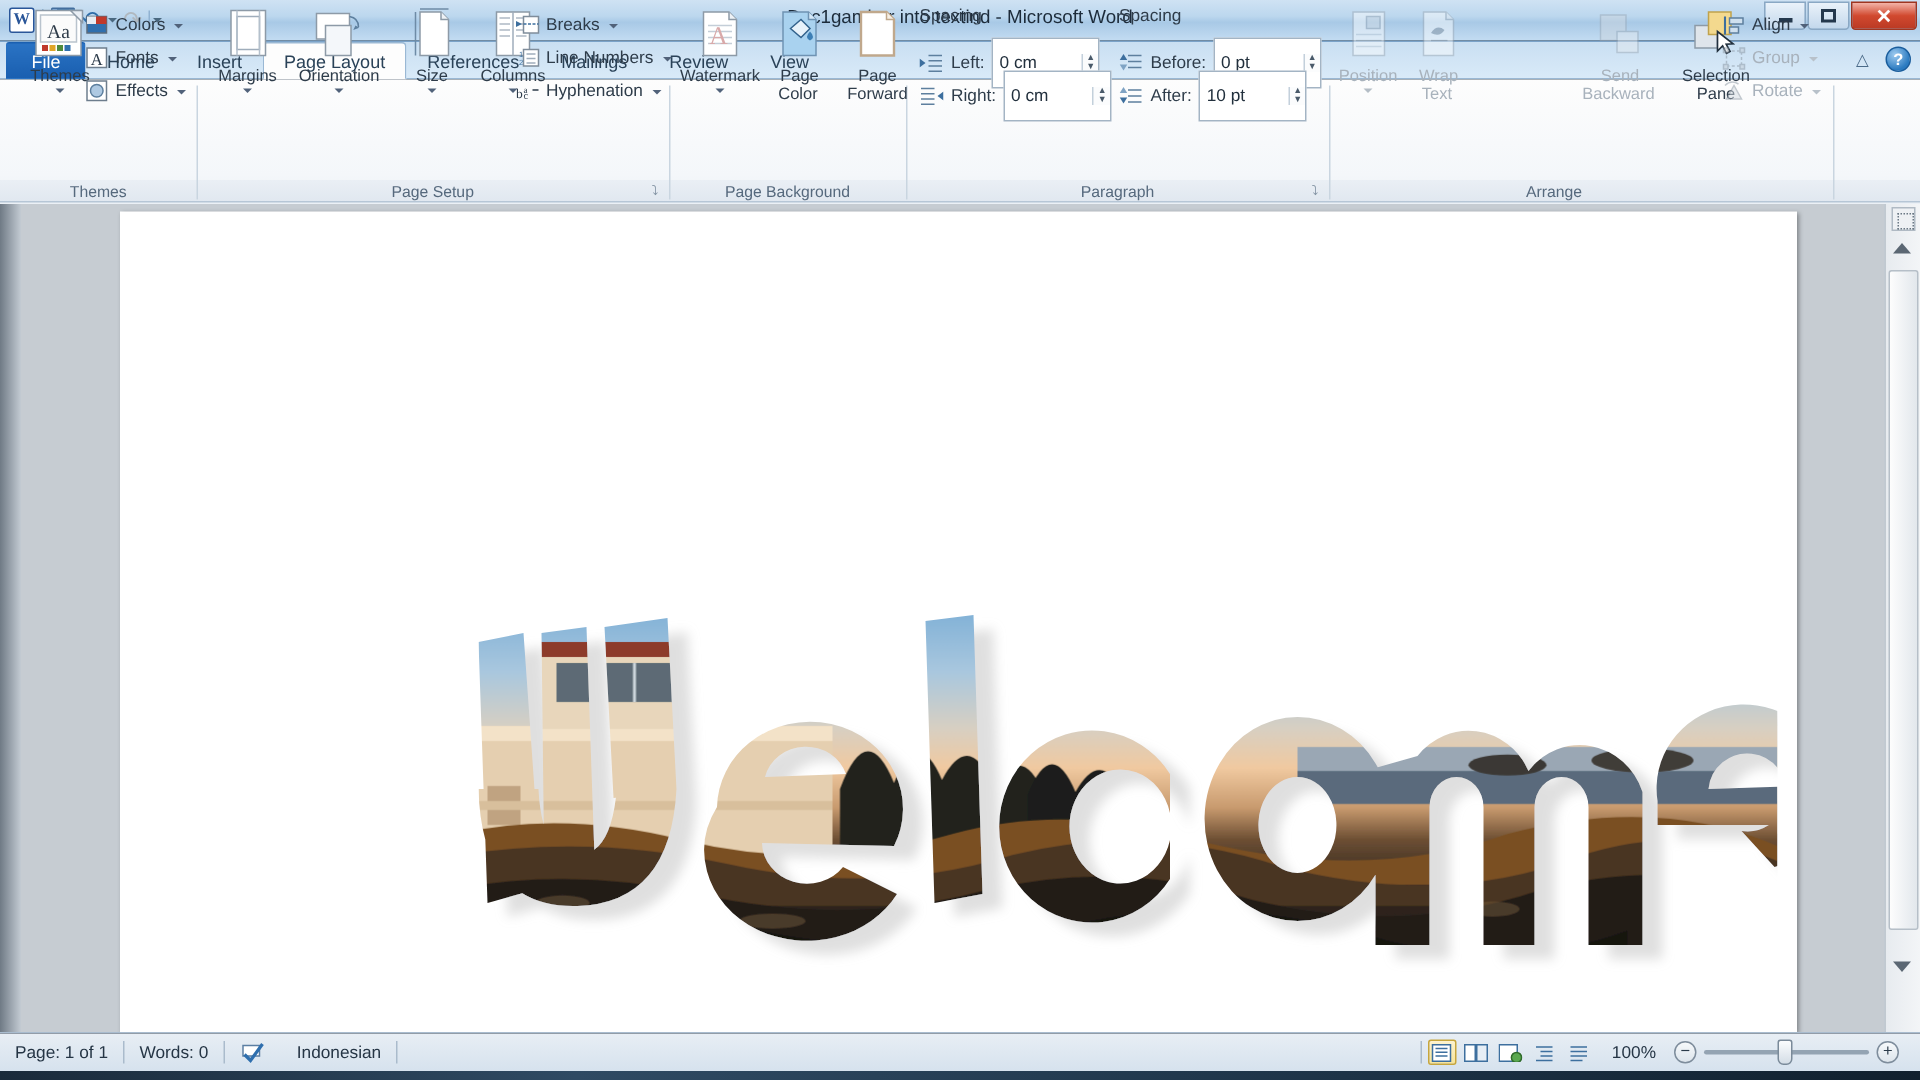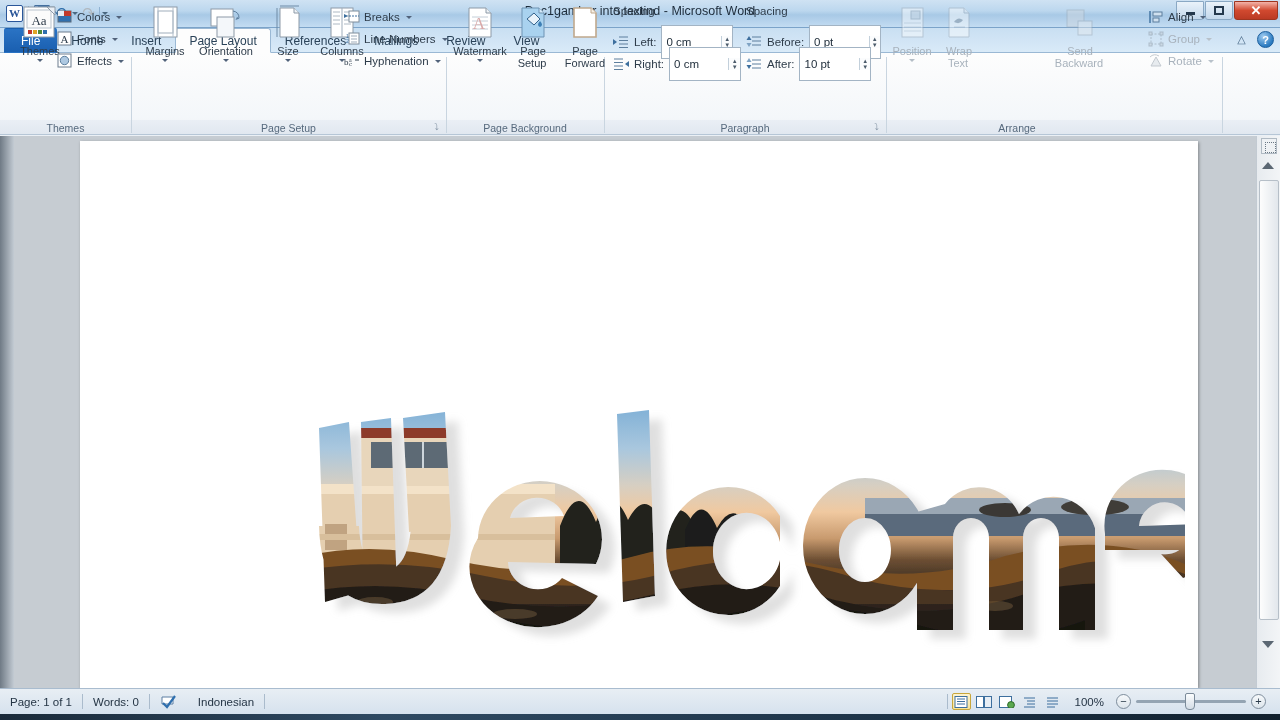--- a/index.html
+++ b/index.html
@@ -545,21 +545,21 @@
       <div class="bi">
         <svg width="32" height="38" viewBox="0 0 32 38">
           <path d="M5 3 h17 l5 5 v24 h-22 z" fill="#a9d2ef" stroke="#6f93b3"></path>
           <path d="M22 3 v5 h5" fill="#d6e9f8" stroke="#6f93b3"></path>
           <path d="M10 14 l7 -6 l6 6 l-6 6 z" fill="#e8f2fa" stroke="#33628c"></path>
           <path d="M23 16 q4 4 0 6 q-4 -2 0 -6" fill="#3d7fb5"></path>
         </svg>
       </div>
       <div class="bl">Page</div>
       <div style="display:flex;align-items:center;gap:2px">
-        <span class="bl2">Setup</span>
+        <span class="bl2">Color</span>
         <i class="caret-s"></i>
       </div>
     </div>
 
     <div class="bigbtn" style="left:110px;width:58px">
       <div class="bi">
         <svg width="32" height="38" viewBox="0 0 32 38">
           <path d="M5 3 h17 l5 5 v24 h-22 z" fill="#fff" stroke="#c0a88c" stroke-width="1.6"></path>
           <path d="M22 3 v5 h5" fill="#f6efe5" stroke="#c0a88c"></path>
         </svg>
@@ -706,20 +706,31 @@
           <rect x="15" y="16" width="14" height="14" fill="#e6eaee" stroke="#97a3af"></rect>
         </svg>
       </div>
       <div class="bl">Send</div>
       <div style="display:flex;align-items:center;gap:2px">
         <span class="bl2">Backward</span>
         <i class="caret-s" style="border-top-color:#b8c1ca"></i>
       </div>
     </div>
 
+    <div class="bigbtn" style="left:227px;width:62px">
+      <div class="bi">
+        <svg width="36" height="38" viewBox="0 0 36 38">
+          <rect x="4" y="12" width="15" height="15" fill="#dfe5eb" stroke="#8d9aa7"></rect>
+          <rect x="13" y="3" width="15" height="15" fill="#f3d98e" stroke="#c0a24c"></rect>
+          <path d="M19 16 l0 13 l3.4 -3.4 l2.6 5 l2.4 -1.3 l-2.6 -4.8 l4.6 -0.3 z" fill="#ffffff" stroke="#22303d" stroke-width="1.1"></path>
+        </svg>
+      </div>
+      <div class="bl">Selection</div>
+      <div class="bl2">Pane</div>
+    </div>
 
     <div class="smbtn" style="left:262px;top:7px">
       <span class="gbox">
         <svg width="16" height="16">
             <line x1="2" y1="2" x2="2" y2="14" stroke="#3d6f9e" stroke-width="1.4"></line>
             <rect x="5" y="3" width="9" height="4" fill="#cfe0ef" stroke="#5d7f9e"></rect>
             <rect x="5" y="9" width="6" height="4" fill="#cfe0ef" stroke="#5d7f9e"></rect>
           </svg>
       </span>
       <span>Align</span>
@@ -742,21 +753,21 @@
       <span class="gbox">
         <svg width="16" height="16" opacity="0.5">
             <path d="M3 13 l5 -9 l5 9 z" fill="#d4dbe2" stroke="#8995a1"></path>
             <path d="M2 4 q4 -4 9 -1" stroke="#8995a1" fill="none"></path>
           </svg>
       </span>
       <span>Rotate</span>
       <i class="caret-s"></i>
     </div>
   </div>
-  <div class="grp-label" style="left:849px;width:336px">Arrange</div>
+  <div class="grp-label" style="left:868px;width:336px">Arrange</div>
 
   <div class="docarea">
     <div class="leftrail"></div>
     <div class="workspace">
       <div class="page">
 
         <div class="art">
           <svg width="880" height="265" viewBox="0 0 880 265">
             <defs>
 

